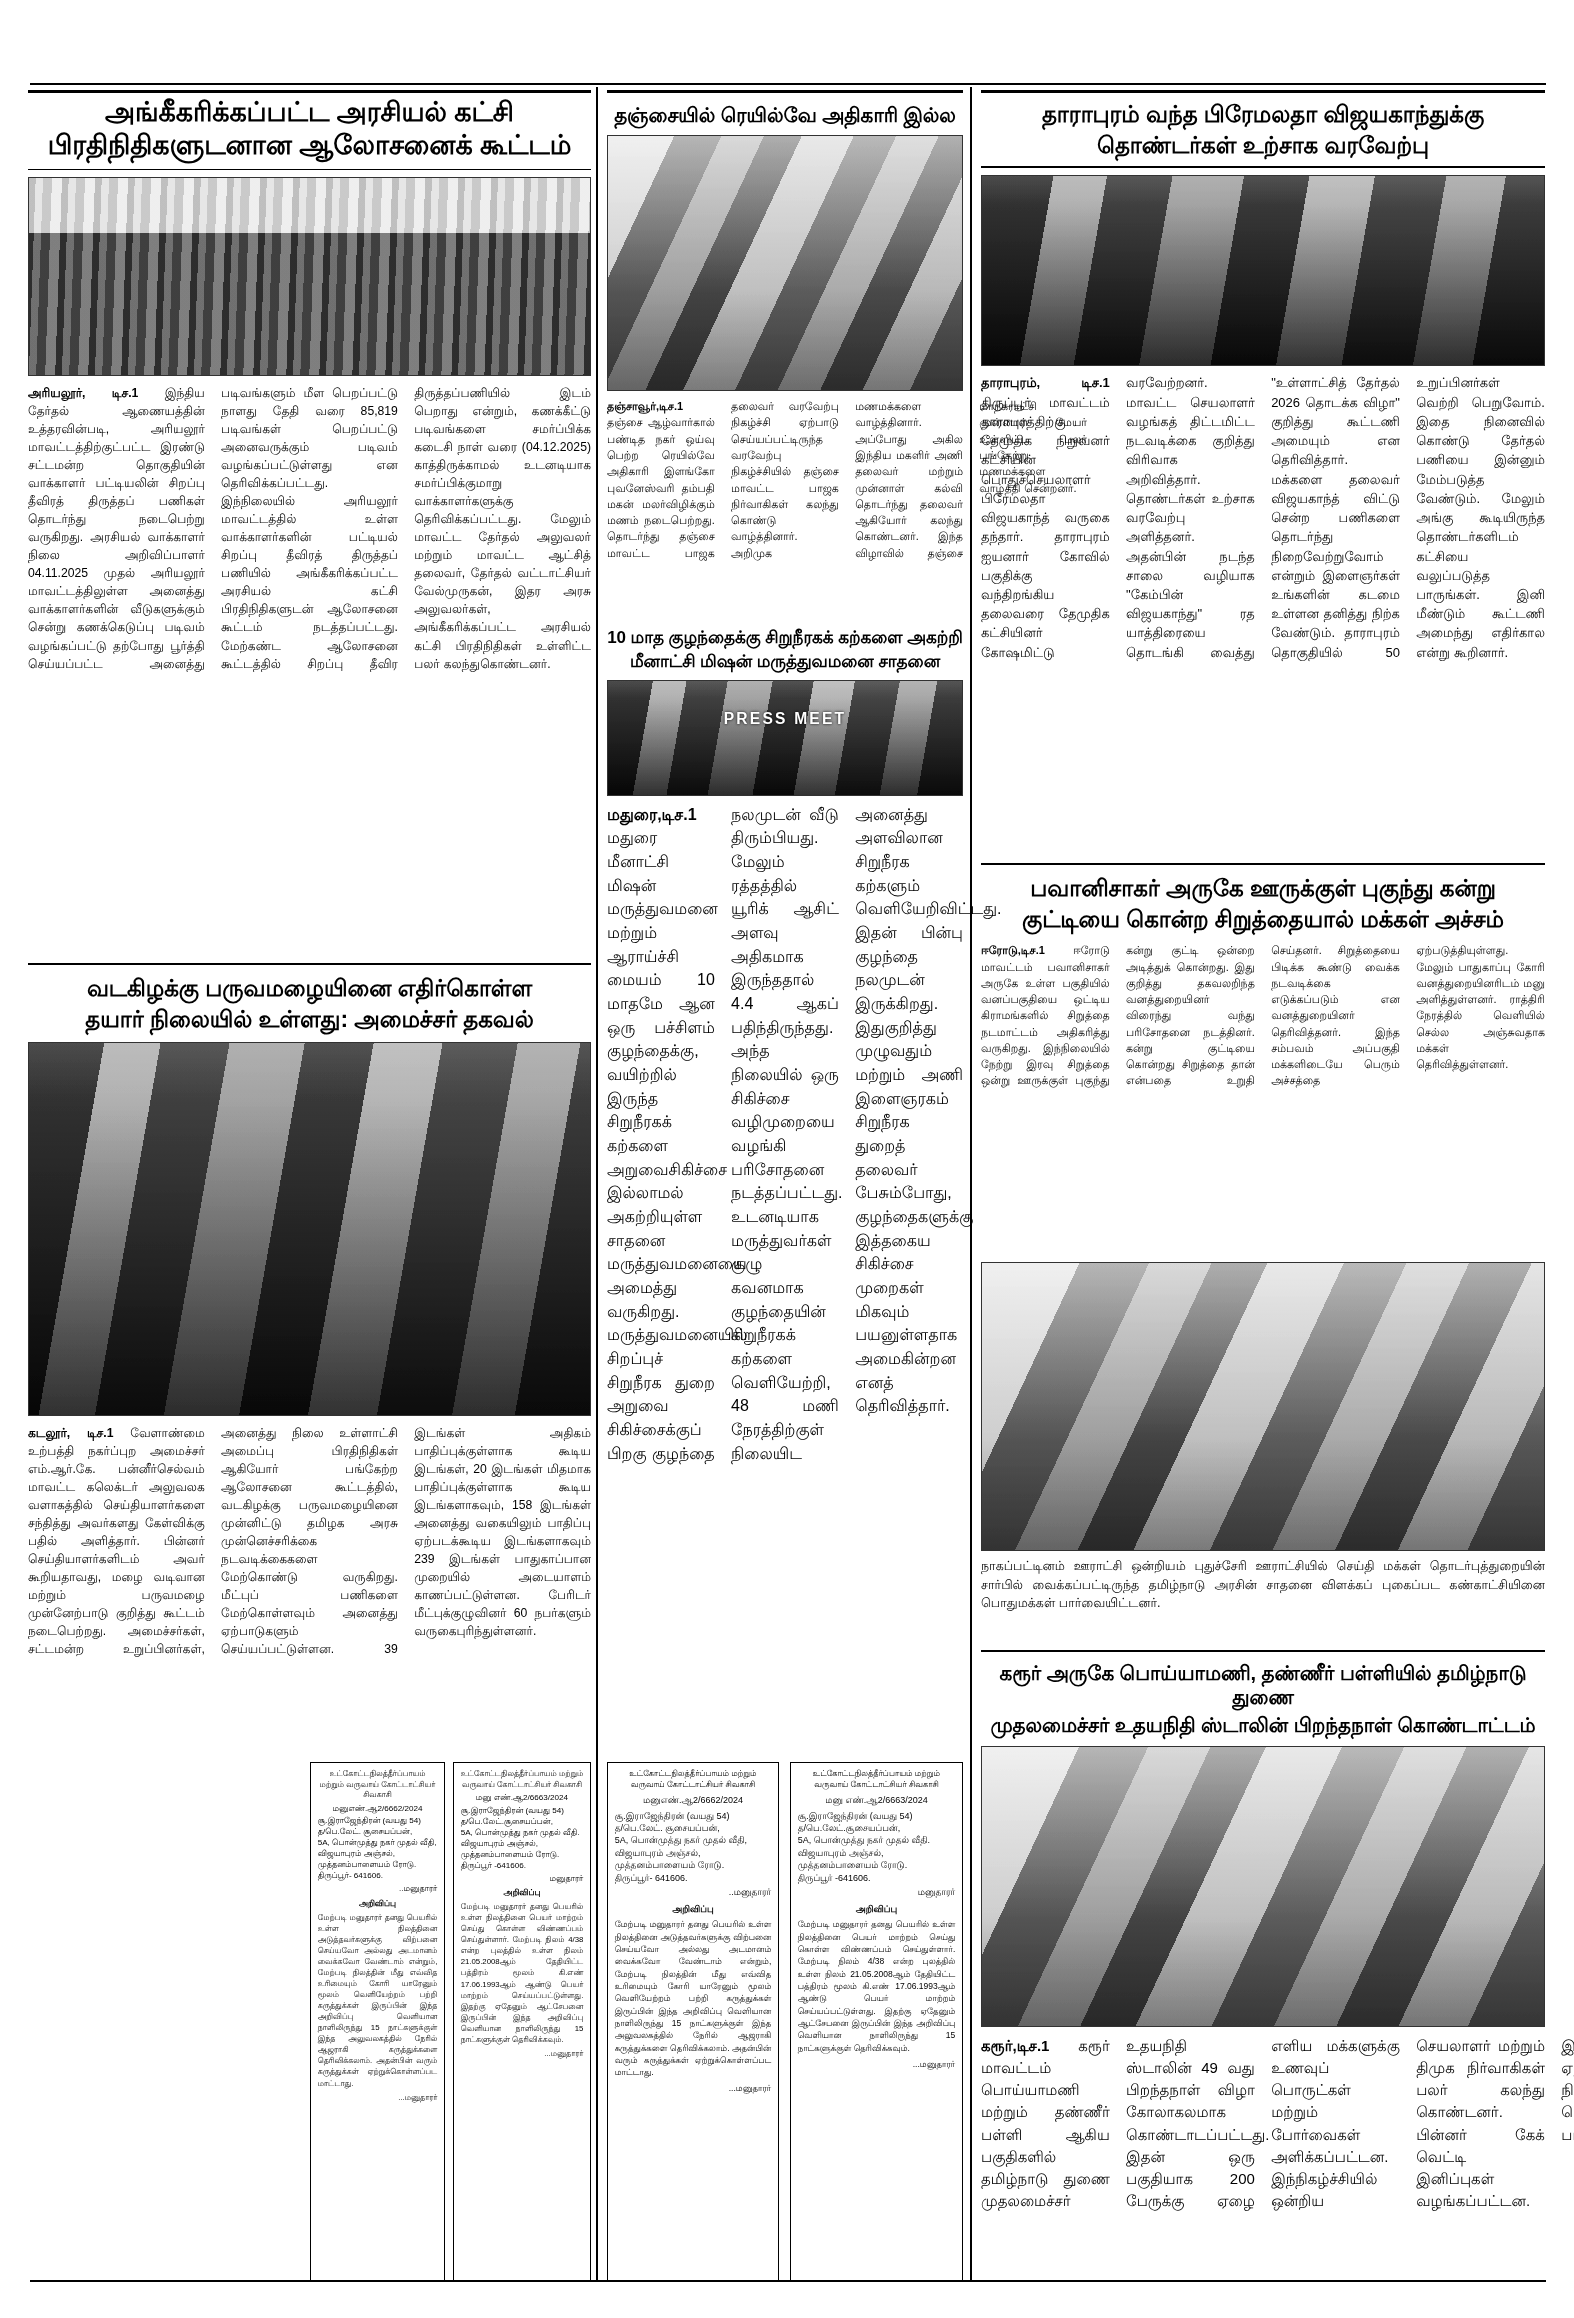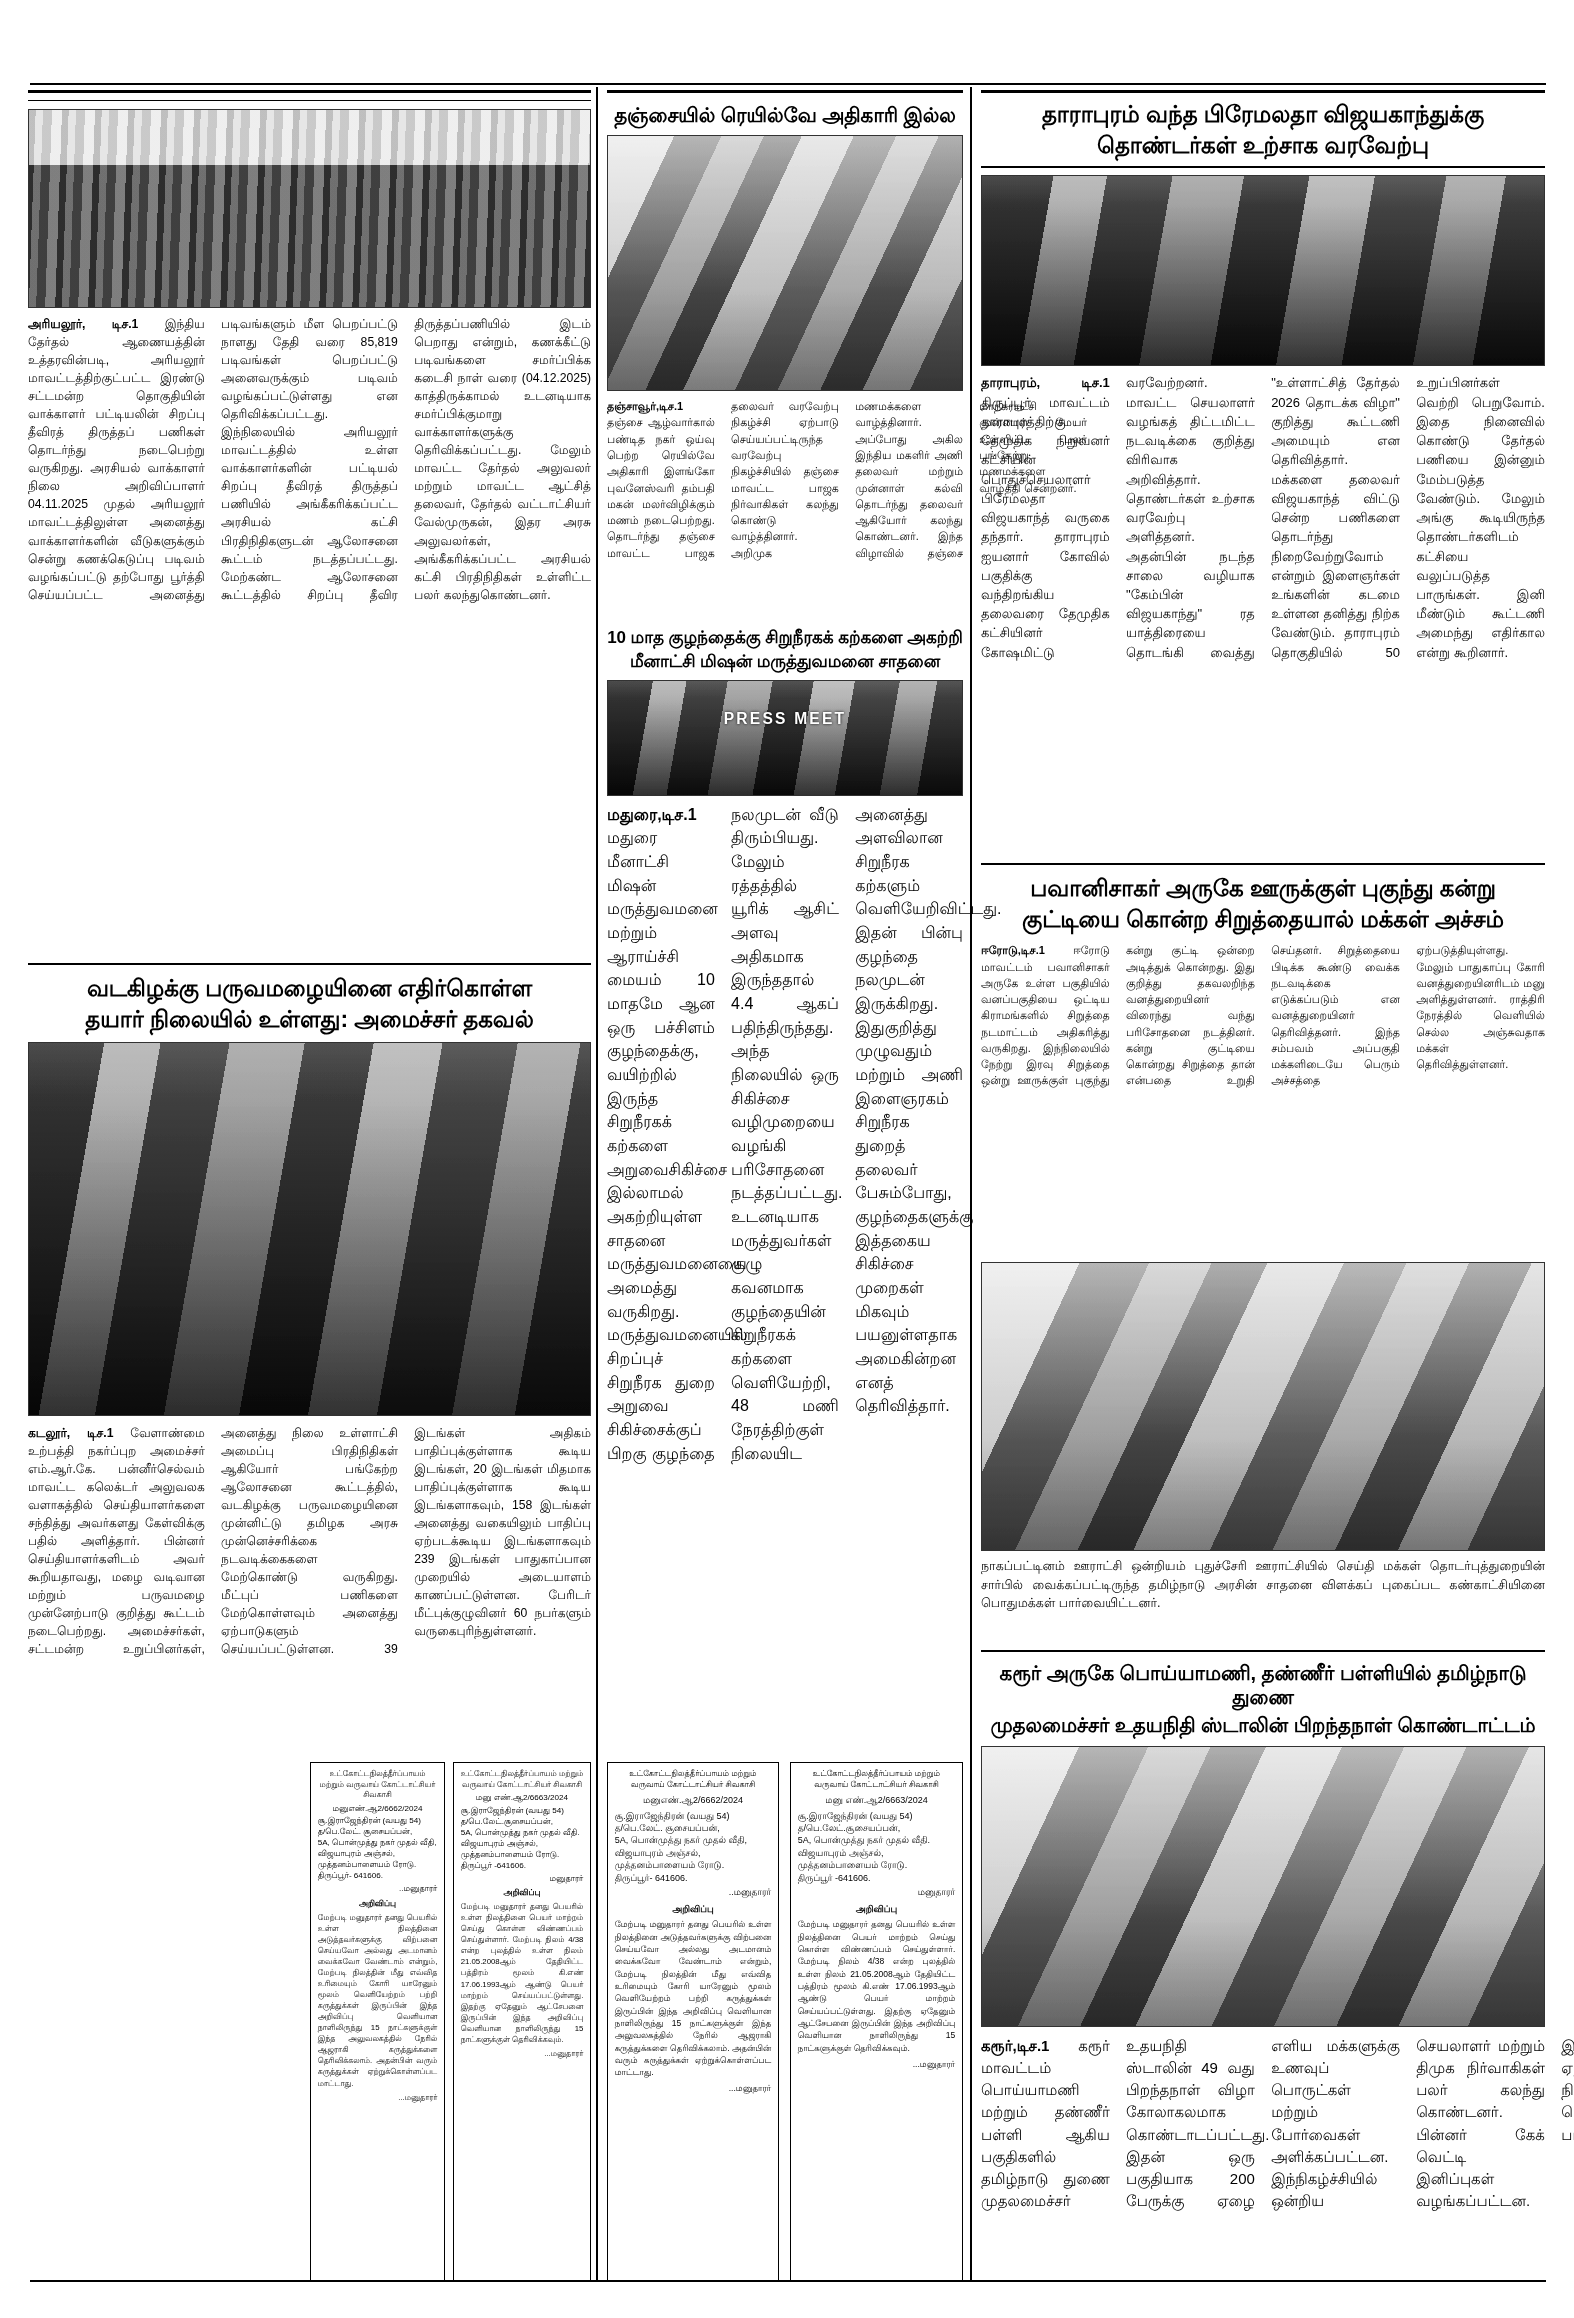--- a/index.html
+++ b/index.html
@@ -95,20 +95,21 @@
 <div class="page">
 
 
   <div class="rule" style="position:absolute;left:30px;top:83px;width:1516px;height:2.2px;"></div>
   <div class="rule" style="position:absolute;left:596px;top:87px;width:2.2px;height:2193px;"></div>
   <div class="rule" style="position:absolute;left:970px;top:87px;width:2.2px;height:2193px;"></div>
   <div class="rule" style="position:absolute;left:30px;top:2280px;width:1516px;height:2.2px;"></div>
 
   <div style="position:absolute;left:28px;top:90px;width:563px;">
     <div class="hr-thick"></div>
+    <div class="hl hl-xl" style="margin-top:3px;">அங்கீகரிக்கப்பட்ட அரசியல் கட்சி பிரதிநிதிகளுடனான ஆலோசனைக் கூட்டம்</div>
     <div class="hr-thin" style="margin-top:6.7px;"></div>
     <div class="photo room" style="margin-top:7.4px;height:199px;width:100%;"></div>
     <div class="body-cols" style="margin-top:7.4px;column-count:3;height:563px;">
       <span class="dateline">அரியலூர், டிச.1</span>
       <span>இந்திய தேர்தல் ஆணையத்தின் உத்தரவின்படி, அரியலூர் மாவட்டத்திற்குட்பட்ட இரண்டு சட்டமன்ற தொகுதியின் வாக்காளர் பட்டியலின் சிறப்பு தீவிரத் திருத்தப் பணிகள் தொடர்ந்து நடைபெற்று வருகிறது. அரசியல் வாக்காளர் நிலை அறிவிப்பாளர் 04.11.2025 முதல் அரியலூர் மாவட்டத்திலுள்ள அனைத்து வாக்காளர்களின் வீடுகளுக்கும் சென்று கணக்கெடுப்பு படிவம் வழங்கப்பட்டு தற்போது பூர்த்தி செய்யப்பட்ட அனைத்து படிவங்களும் மீள பெறப்பட்டு நாளது தேதி வரை 85,819 படிவங்கள் பெறப்பட்டு அனைவருக்கும் படிவம் வழங்கப்பட்டுள்ளது என தெரிவிக்கப்பட்டது. இந்நிலையில் அரியலூர் மாவட்டத்தில் உள்ள வாக்காளர்களின் பட்டியல் சிறப்பு தீவிரத் திருத்தப் பணியில் அங்கீகரிக்கப்பட்ட அரசியல் கட்சி பிரதிநிதிகளுடன் ஆலோசனை கூட்டம் நடத்தப்பட்டது. மேற்கண்ட ஆலோசனை கூட்டத்தில் சிறப்பு தீவிர திருத்தப்பணியில் இடம் பெறாது என்றும், கணக்கீட்டு படிவங்களை சமர்ப்பிக்க கடைசி நாள் வரை (04.12.2025) காத்திருக்காமல் உடனடியாக சமர்ப்பிக்குமாறு வாக்காளர்களுக்கு தெரிவிக்கப்பட்டது. மேலும் மாவட்ட தேர்தல் அலுவலர் மற்றும் மாவட்ட ஆட்சித் தலைவர், தேர்தல் வட்டாட்சியர் வேல்முருகன், இதர அரசு அலுவலர்கள், அங்கீகரிக்கப்பட்ட அரசியல் கட்சி பிரதிநிதிகள் உள்ளிட்ட பலர் கலந்துகொண்டனர்.</span>
     </div>
   </div>
 
   <div style="position:absolute;left:28px;top:963px;width:563px;">
     <div class="hr-thin"></div>

